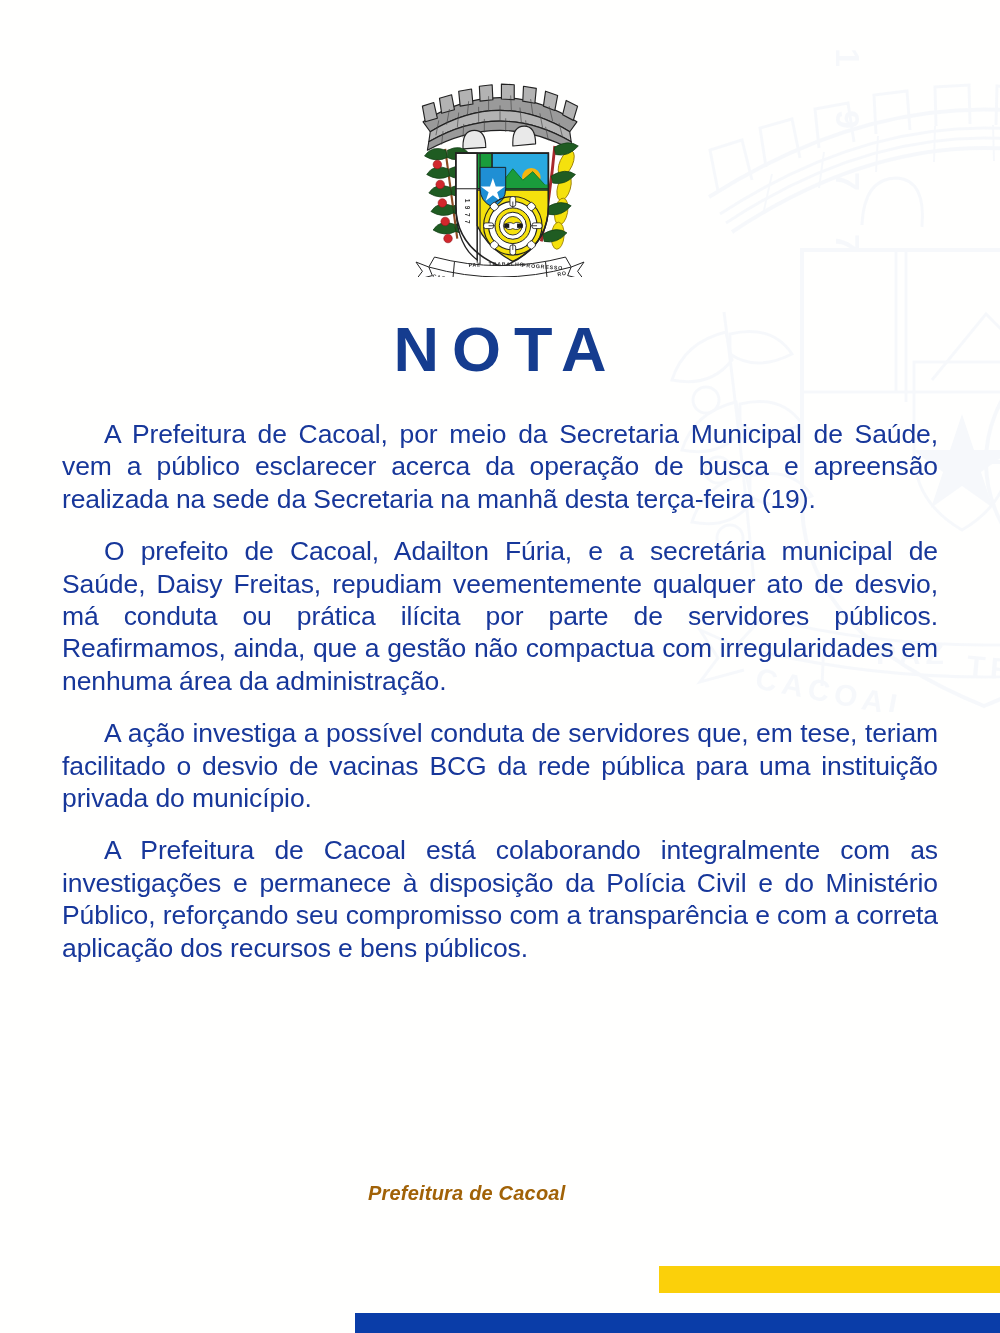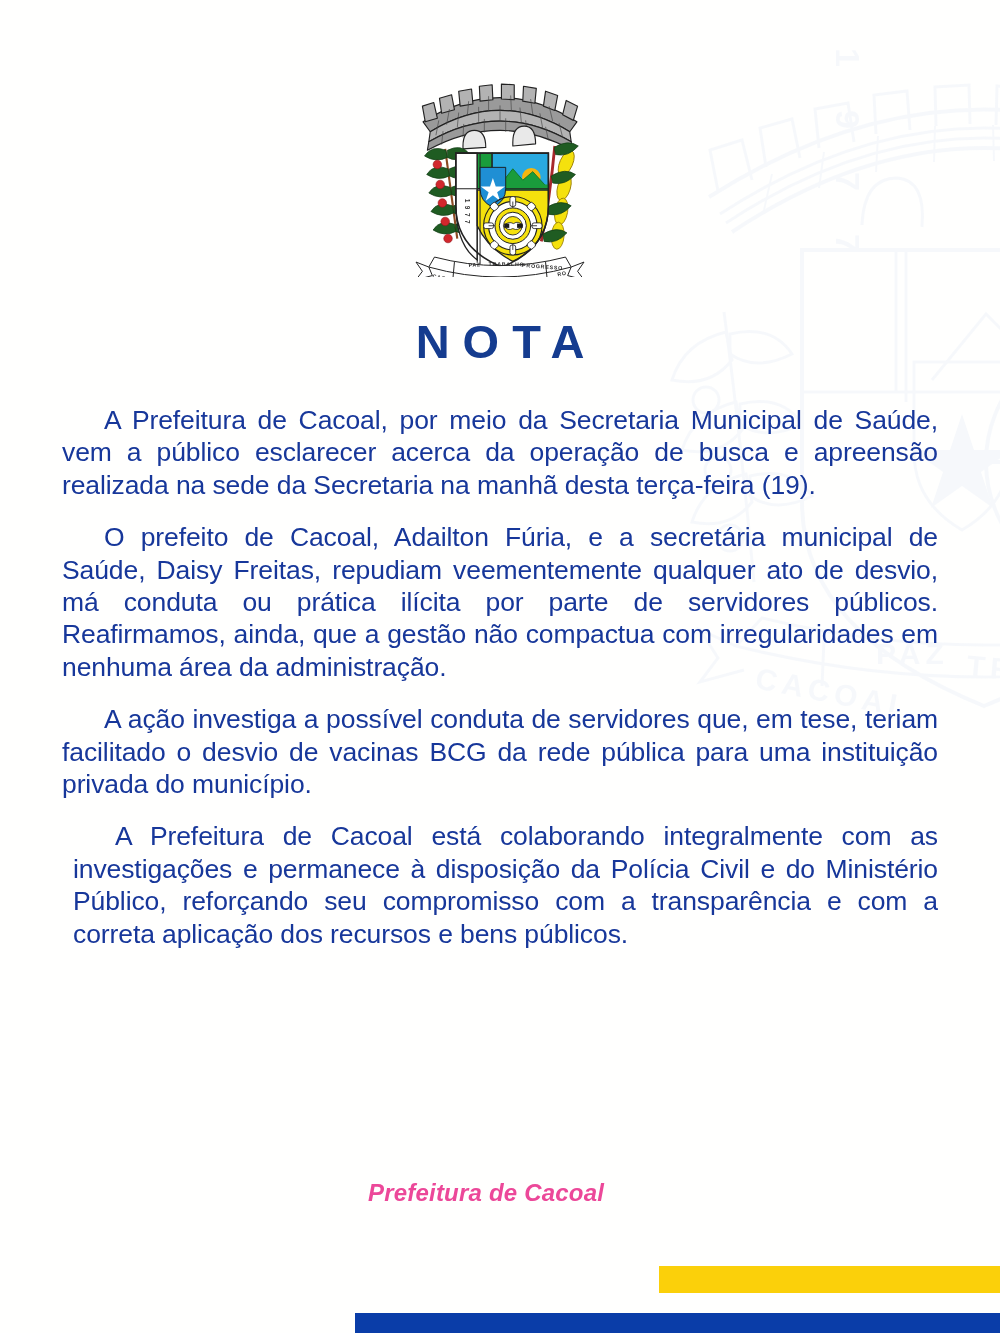--- a/index.html
+++ b/index.html
@@ -51,66 +51,66 @@
   }
   .crest svg { width:100%; height:100%; display:block; }
 
   
   .title {
     position:absolute;
     top:318px;
     left:0;
     width:1000px;
     text-align:center;
-    font-size:47px;
+    font-size:63px;
     font-weight:700;
     letter-spacing:13px;
     text-indent:13px;
     color:#153c8f;
     line-height:1;
     z-index:3;
   }
 
   
   .body-copy {
     position:absolute;
-    top:404px;
+    top:418px;
     left:62px;
     width:876px;
     z-index:3;
   }
 
   .para {
     font-size:26.5px;
     line-height:32.4px;
     color:#17379a;
     text-align:justify;
     text-justify:inter-word;
     letter-spacing:-0.1px;
     margin-bottom:20px;
     font-weight:400;
   }
   .para::before {
     content:"";
     display:inline-block;
     width:42px;
   }
-  .para:last-child { margin-bottom:0;margin-left:11px; }
+  .para:last-child { margin-bottom:0; }
 
   
   .signature {
     position:absolute;
     top:1178px;
     left:368px;
     z-index:3;
     font-style:italic;
     font-weight:700;
-    font-size:24px;
+    font-size:20px;
     line-height:30px;
-    color:#ec4899;
+    color:#a16207;
     letter-spacing:0.2px;
   }
 
   
   .bar-yellow {
     position:absolute;
     left:659px;
     top:1266px;
     width:341px;
     height:27px;

